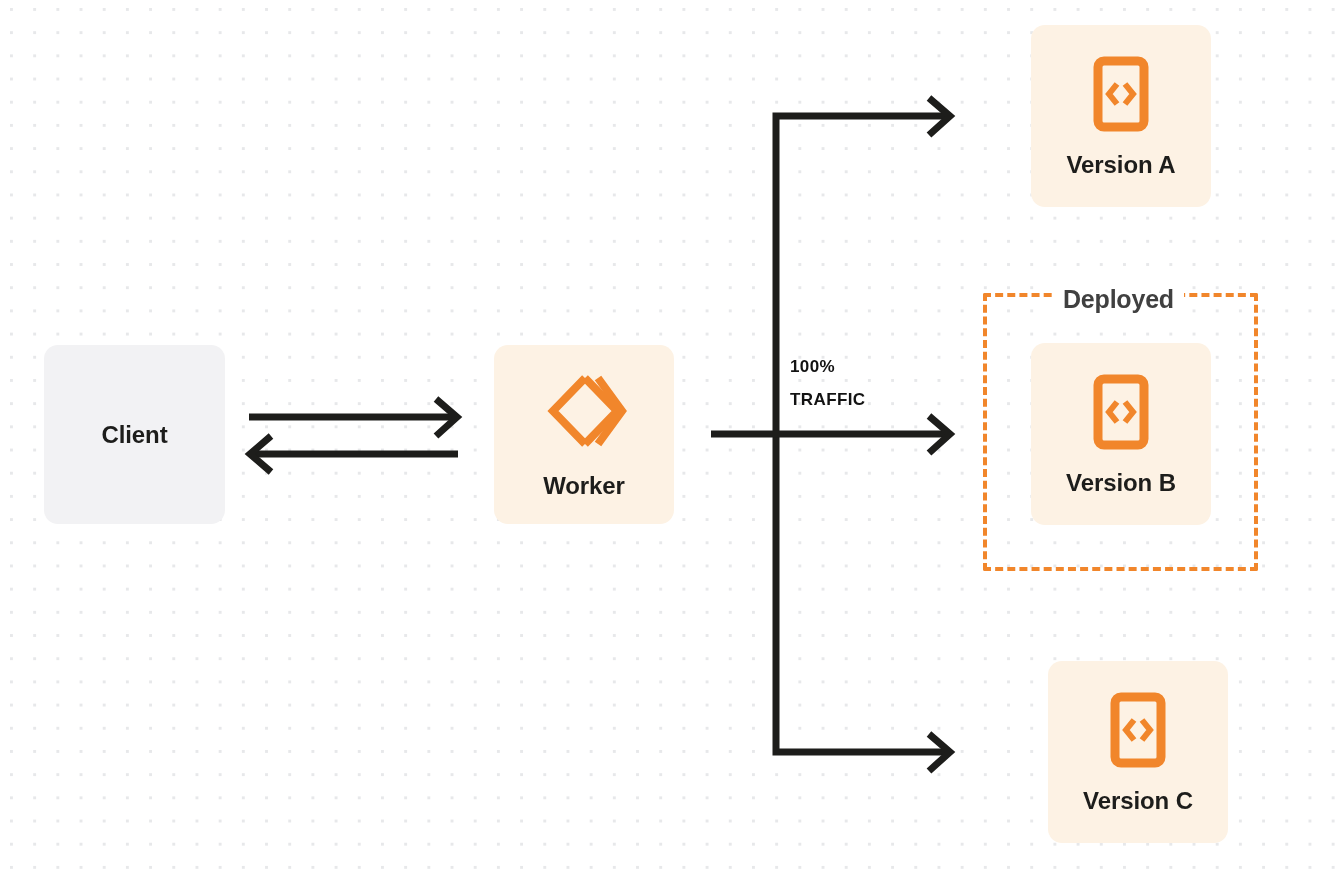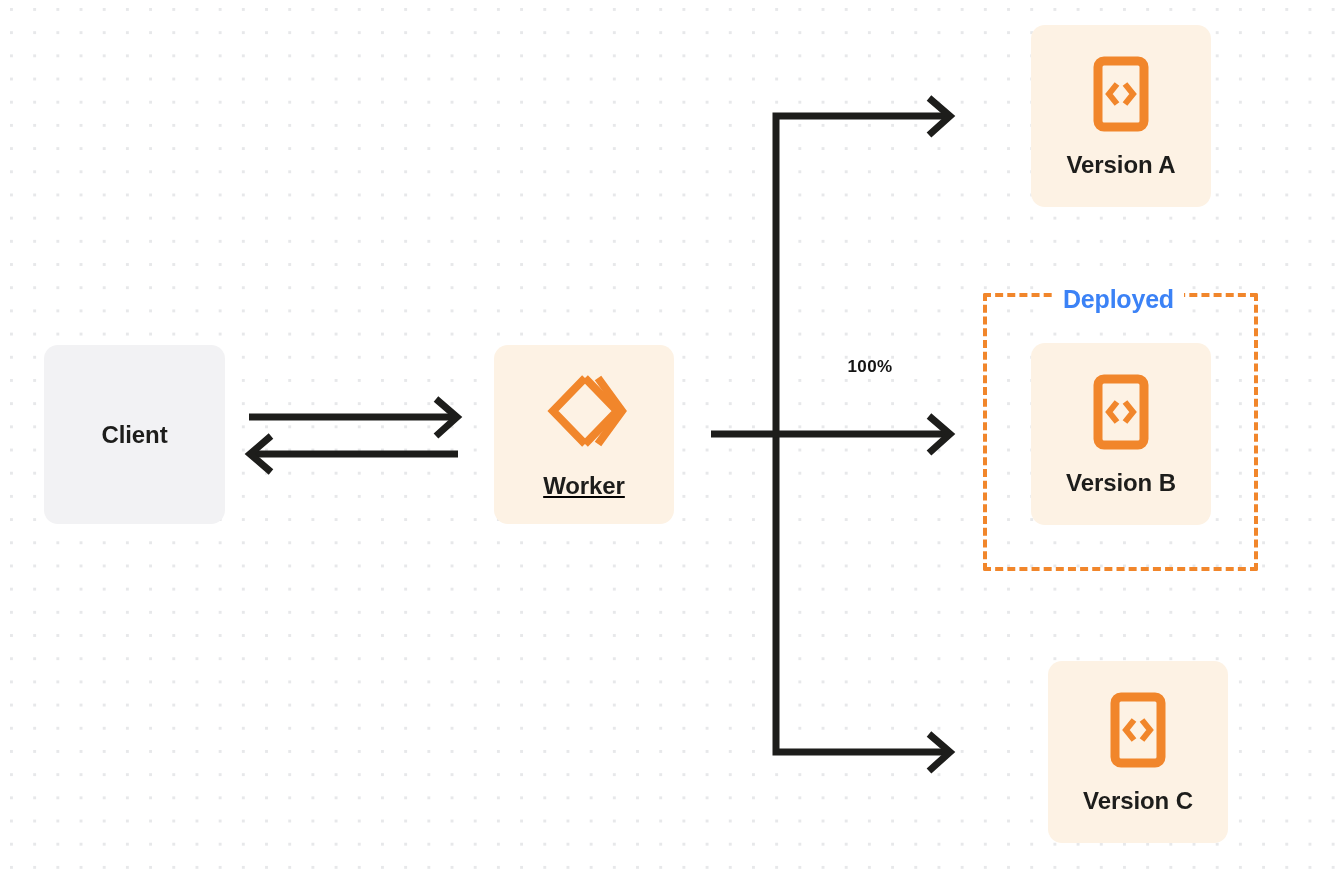--- a/index.html
+++ b/index.html
@@ -51,21 +51,20 @@
     background: #f2f2f4;
   }
 
   
   #worker-node {
     left: 494px;
     top: 345px;
     width: 180px;
     height: 179px;
     background: #fdf2e4;
-    text-decoration: underline;
   }
   #worker-node .node-label { margin-top: 24px; }
 
   
   .version-node {
     width: 180px;
     height: 182px;
     background: #fdf2e4;
   }
   #version-a-node { left: 1031px; top: 25px; }
@@ -83,35 +82,35 @@
     box-sizing: border-box;
     border: 4px dashed #f1862b;
     border-radius: 2px;
   }
   #deployed-label {
     position: absolute;
     left: 1053px;
     top: 285px;
     padding: 0 10px;
     background: #ffffff;
-    color: #3b82f6;
+    color: #404040;
     font-size: 25px;
     font-weight: bold;
     line-height: 28px;
     letter-spacing: -0.2px;
     white-space: nowrap;
   }
 
   
   #traffic-label {
     position: absolute;
     left: 790px;
     top: 350px;
     width: 160px;
-    text-align: center;
+    text-align: left;
     color: #131313;
     font-size: 17px;
     font-weight: bold;
     line-height: 33px;
     letter-spacing: 0.4px;
   }
   #traffic-label div { display: block; }
 
   
   svg.overlay {
@@ -210,15 +209,16 @@
         <rect x="5" y="5" width="46" height="66" rx="6" ry="6" fill="none" stroke="#f1862b" stroke-width="9"></rect>
         <polyline points="24,28 16,38 24,48" fill="none" stroke="#f1862b" stroke-width="6" stroke-linecap="butt" stroke-linejoin="miter"></polyline>
         <polyline points="32,28 40,38 32,48" fill="none" stroke="#f1862b" stroke-width="6" stroke-linecap="butt" stroke-linejoin="miter"></polyline>
       </svg>
     </span>
     <span class="node-label">Version C</span>
   </div>
 
   <div id="traffic-label">
     <div>100%</div>
+    <div>TRAFFIC</div>
   </div>
 
 </div>
 
 </body></html>

